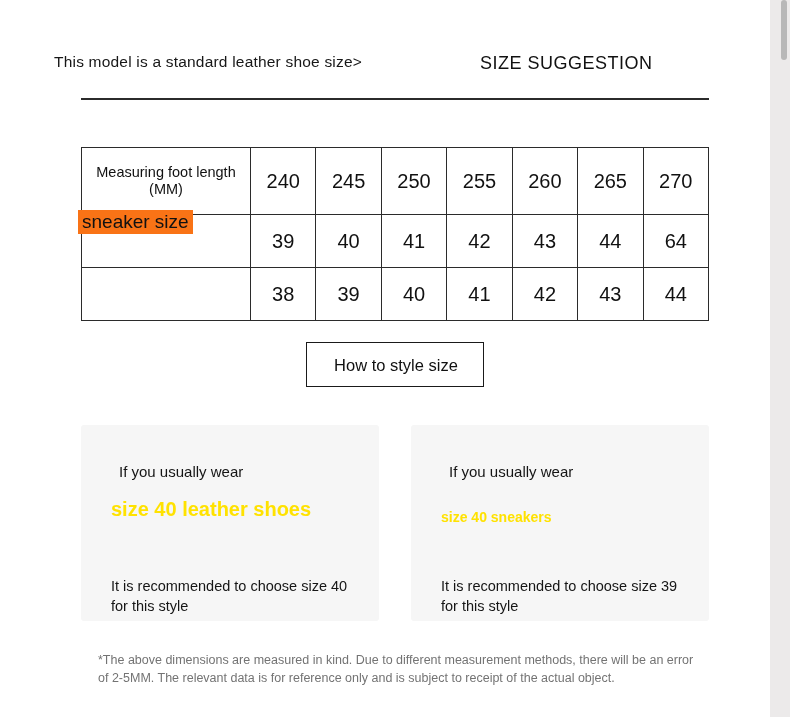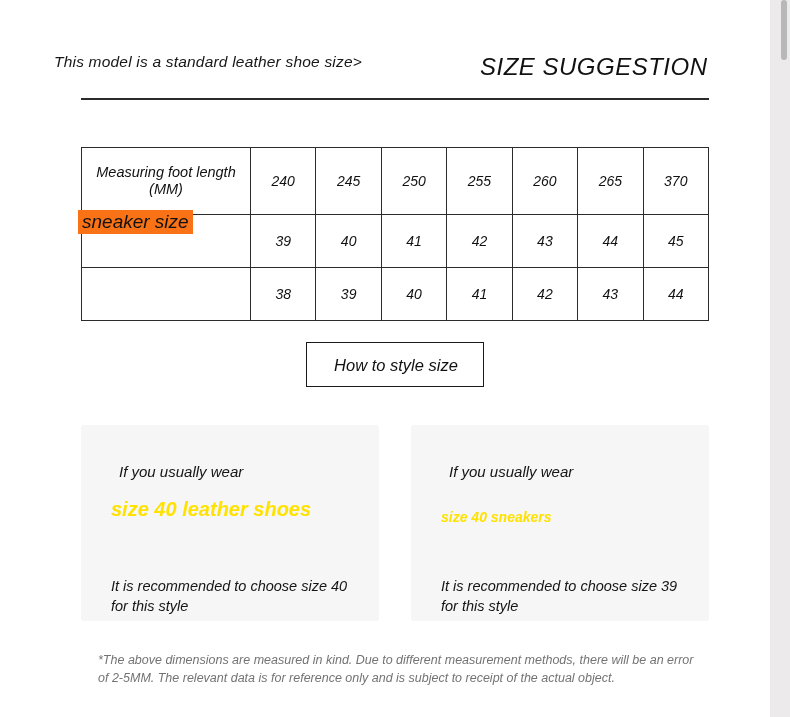--- a/index.html
+++ b/index.html
@@ -39,38 +39,37 @@
     height: 60px;
     background: #b8b8b8;
     border-radius: 3px;
   }
   .content {
     position: absolute;
     left: 0;
     top: 0;
     width: 770px;
     height: 567px;
-    font-style: italic;
   }
 
   
   .header-sub {
     position: absolute;
     left: 54px;
     top: 53px;
     font-size: 15.5px;
     color: #171717;
     letter-spacing: 0.2px;
     white-space: nowrap;
   }
   .header-title {
     position: absolute;
     left: 480px;
     top: 53px;
-    font-size: 24px;
+    font-size: 18px;
     color: #111111;
     letter-spacing: 0.5px;
     white-space: nowrap;
   }
   .header-rule {
     position: absolute;
     left: 81px;
     top: 98px;
     width: 628px;
     height: 2px;
@@ -83,21 +82,21 @@
     left: 81px;
     top: 147px;
     width: 628px;
     border-collapse: collapse;
     table-layout: fixed;
   }
   .size-table td {
     border: 1px solid #2b2b2b;
     text-align: center;
     vertical-align: middle;
-    font-size: 14px;
+    font-size: 20px;
     color: #111111;
     height: 48px;
     padding: 0;
   }
   .size-table td.label-cell {
     width: 156px;
     font-size: 14.5px;
     line-height: 1.15;
     padding: 2px 6px;
   }
@@ -211,31 +210,31 @@
     <table class="size-table">
       <tbody>
           <tr class="row-head">
         <td class="label-cell">Measuring foot length (MM)</td>
         <td>240</td>
         <td>245</td>
         <td>250</td>
         <td>255</td>
         <td>260</td>
         <td>265</td>
-        <td>370</td>
+        <td>270</td>
       </tr>
       <tr>
         <td class="label-cell"></td>
         <td>39</td>
         <td>40</td>
         <td>41</td>
         <td>42</td>
         <td>43</td>
         <td>44</td>
-        <td>45</td>
+        <td>64</td>
       </tr>
       <tr class="row-blank">
         <td class="label-cell"></td>
         <td>38</td>
         <td>39</td>
         <td>40</td>
         <td>41</td>
         <td>42</td>
         <td>43</td>
         <td>44</td>

